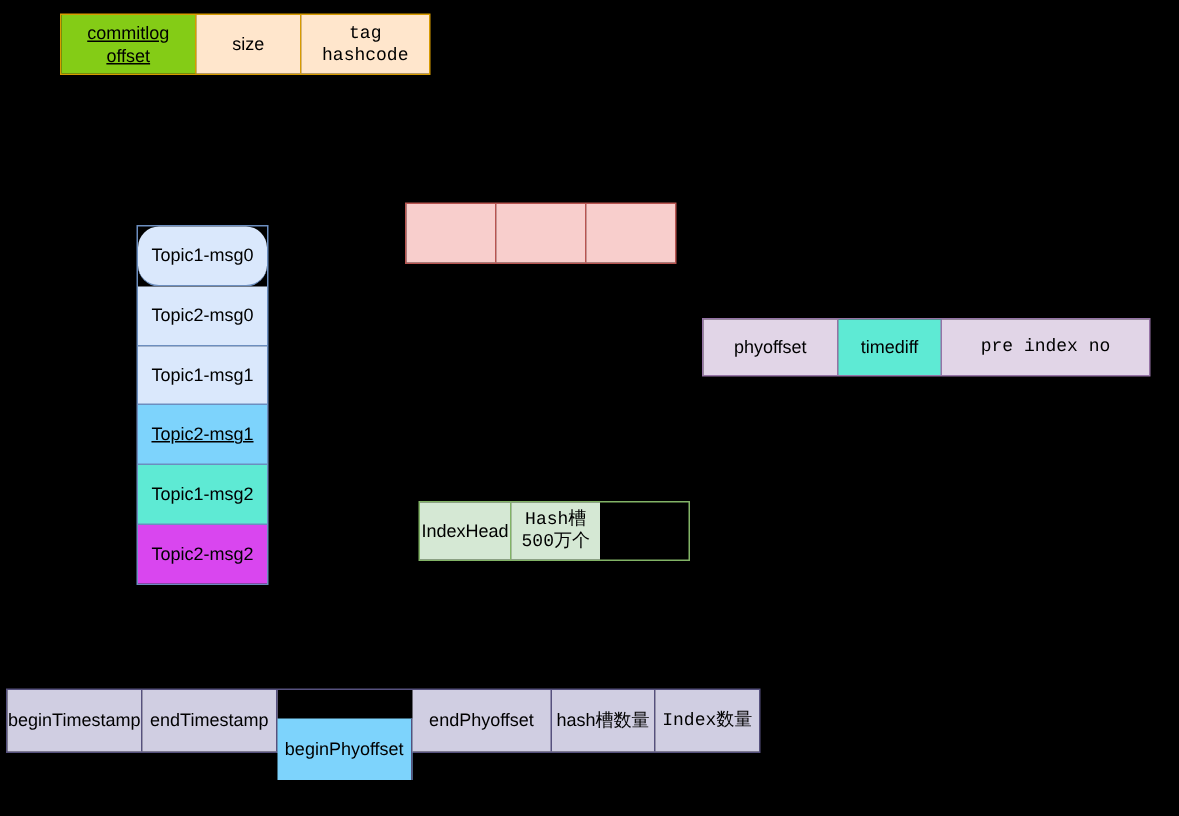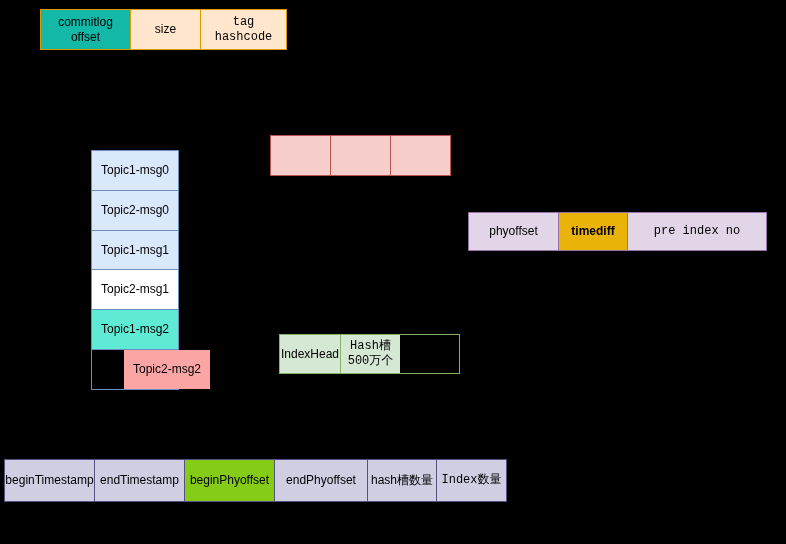--- a/index.html
+++ b/index.html
@@ -38,53 +38,53 @@
   }
   .horizontal > .cell { border-right-width: 1px; height: 100%; }
   .horizontal > .cell:last-child { border-right-width: 0; font-family: Liberation Mono, monospace; }
   .vertical > .row { border-bottom-width: 1px; width: 100%; }
   .vertical > .row:last-child { border-bottom-width: 0; }
 </style>
 </head>
 <body style="background: rgb(0, 0, 0);">
 
 <div class="dtable horizontal" style="left: 40px; top: 9px; width: 247px; height: 41px; border-color: rgb(215, 155, 0);">
-  <div class="cell" style="flex: 0 0 90px; background: #14b8a6; border-color: rgb(215, 155, 0);">commitlog
+  <div class="cell" style="flex: 0 0 90px; background: #84cc16; border-color: rgb(215, 155, 0); text-decoration: underline;">commitlog
 offset</div>
   <div class="cell" style="flex: 0 0 70px; background: rgb(255, 230, 204); border-color: rgb(215, 155, 0);">size</div>
   <div class="cell" style="flex: 1 1 0%; background: rgb(255, 230, 204); border-color: rgb(215, 155, 0);">tag hashcode</div>
 </div>
 
 <div class="dtable vertical" style="left: 91px; top: 150px; width: 88px; height: 240px; border-color: rgb(108, 142, 191);">
-  <div class="row" style="flex: 1 1 0%; background: rgb(218, 232, 252); border-color: rgb(108, 142, 191);">Topic1-msg0</div>
+  <div class="row" style="flex: 1 1 0%; background: rgb(218, 232, 252); border-color: rgb(108, 142, 191); border-radius: 14px;">Topic1-msg0</div>
   <div class="row" style="flex: 1 1 0%; background: rgb(218, 232, 252); border-color: rgb(108, 142, 191);">Topic2-msg0</div>
   <div class="row" style="flex: 1 1 0%; background: rgb(218, 232, 252); border-color: rgb(108, 142, 191);">Topic1-msg1</div>
-  <div class="row" style="flex: 1 1 0%; background: #ffffff; border-color: rgb(108, 142, 191);">Topic2-msg1</div>
+  <div class="row" style="flex: 1 1 0%; background: #7dd3fc; border-color: rgb(108, 142, 191); text-decoration: underline;">Topic2-msg1</div>
   <div class="row" style="flex: 1 1 0%; background: #5eead4; border-color: rgb(108, 142, 191);">Topic1-msg2</div>
-  <div class="row" style="flex: 1 1 0%; background: #fca5a5; border-color: rgb(108, 142, 191); margin-left: 32px;">Topic2-msg2</div>
+  <div class="row" style="flex: 1 1 0%; background: #d946ef; border-color: rgb(108, 142, 191);">Topic2-msg2</div>
 </div>
 
 <div class="dtable horizontal" style="left: 270px; top: 135px; width: 181px; height: 41px; border-color: rgb(184, 84, 80);">
   <div class="cell" style="flex: 1 1 0%; background: rgb(248, 206, 204); border-color: rgb(184, 84, 80);"></div>
   <div class="cell" style="flex: 1 1 0%; background: rgb(248, 206, 204); border-color: rgb(184, 84, 80);"></div>
   <div class="cell" style="flex: 1 1 0%; background: rgb(248, 206, 204); border-color: rgb(184, 84, 80);"></div>
 </div>
 
 <div class="dtable horizontal" style="left: 468px; top: 212px; width: 299px; height: 39px; border-color: rgb(150, 115, 166);">
   <div class="cell" style="flex: 0 0 90px; background: rgb(225, 213, 231); border-color: rgb(150, 115, 166);">phyoffset</div>
-  <div class="cell" style="flex: 0 0 69px; background: #eab308; border-color: rgb(150, 115, 166); font-weight: bold;">timediff</div>
+  <div class="cell" style="flex: 0 0 69px; background: #5eead4; border-color: rgb(150, 115, 166);">timediff</div>
   <div class="cell" style="flex: 1 1 0%; background: rgb(225, 213, 231); border-color: rgb(150, 115, 166);">pre index no</div>
 </div>
 
 <div class="dtable horizontal" style="left: 279px; top: 334px; width: 181px; height: 40px; border-color: rgb(130, 179, 102);">
   <div class="cell" style="flex: 0 0 61px; background: rgb(213, 232, 212); border-color: rgb(130, 179, 102);">IndexHead</div>
   <div class="cell" style="flex: 0 0 59px; background: rgb(213, 232, 212); border-color: rgb(130, 179, 102);">Hash槽
 500万个</div>
 </div>
 
 <div class="dtable horizontal" style="left: 4px; top: 459px; width: 503px; height: 43px; border-color: rgb(86, 81, 126);">
   <div class="cell" style="flex: 0 0 90px; background: rgb(208, 206, 226); border-color: rgb(86, 81, 126);">beginTimestamp</div>
   <div class="cell" style="flex: 0 0 90px; background: rgb(208, 206, 226); border-color: rgb(86, 81, 126);">endTimestamp</div>
-  <div class="cell" style="flex: 0 0 90px; background: #84cc16; border-color: rgb(86, 81, 126);">beginPhyoffset</div>
+  <div class="cell" style="flex: 0 0 90px; background: #7dd3fc; border-color: rgb(86, 81, 126); margin-top: 19px;">beginPhyoffset</div>
   <div class="cell" style="flex: 0 0 93px; background: rgb(208, 206, 226); border-color: rgb(86, 81, 126);">endPhyoffset</div>
   <div class="cell" style="flex: 0 0 69px; background: rgb(208, 206, 226); border-color: rgb(86, 81, 126);">hash槽数量</div>
   <div class="cell" style="flex: 1 1 0%; background: rgb(208, 206, 226); border-color: rgb(86, 81, 126);">Index数量</div>
 </div>
 
 </body></html>

